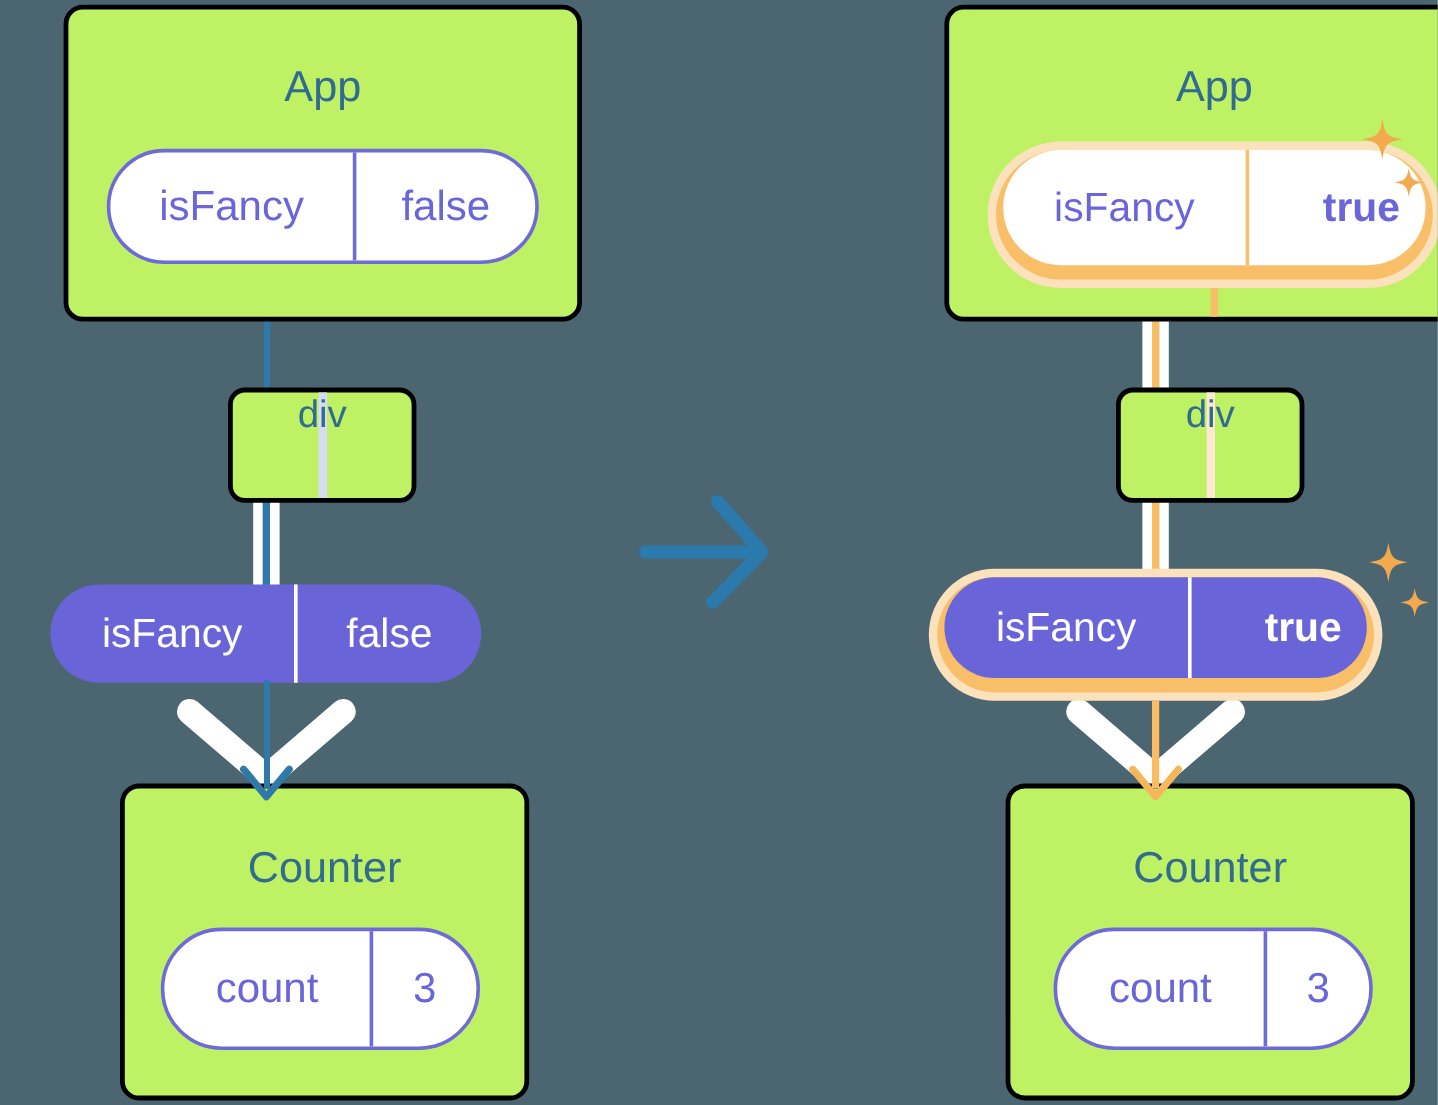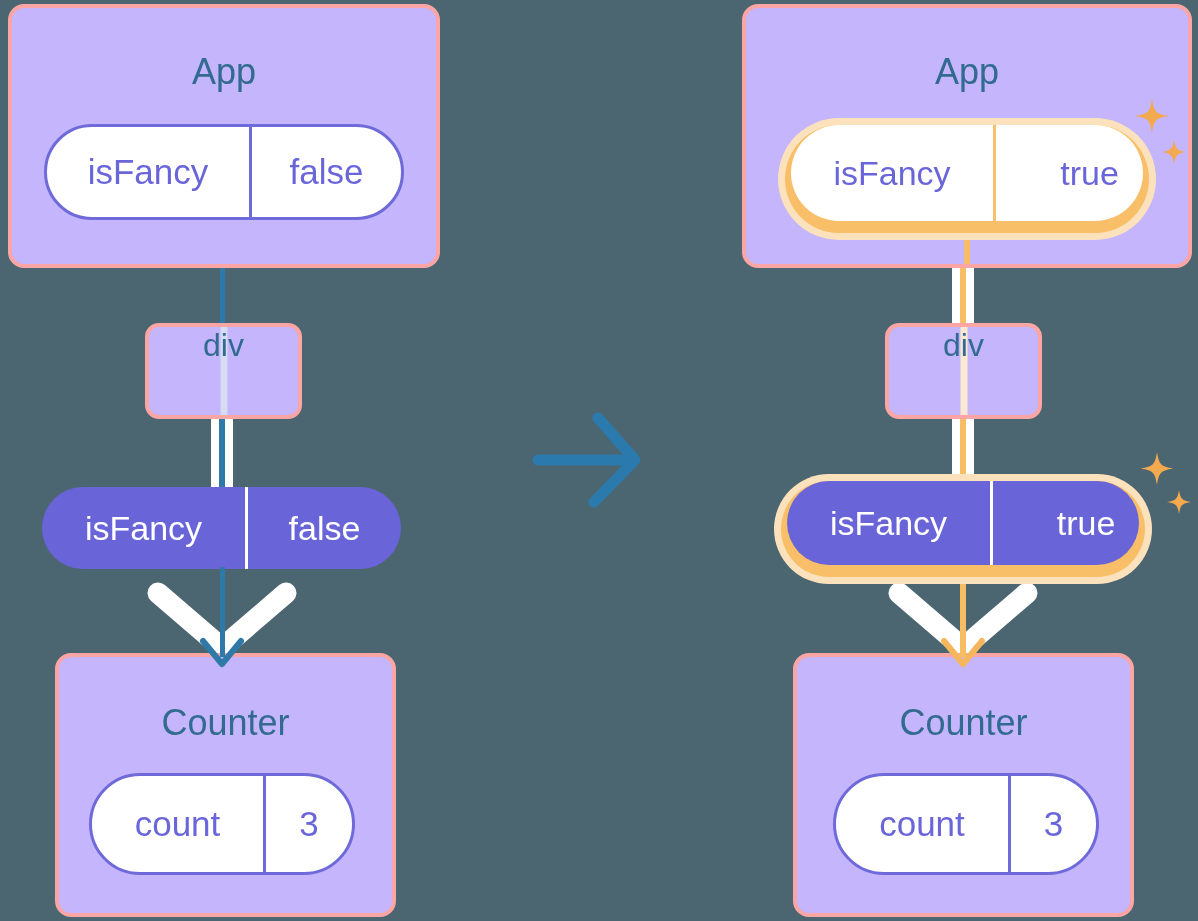--- a/index.html
+++ b/index.html
@@ -3,23 +3,23 @@
 <meta charset="utf-8">
 <style>
   html,body { margin:0; padding:0; }
   .stage {
     position:relative; width:1198px; height:921px;
     background:#4C6671; overflow:hidden;
     font-family:"Liberation Sans", sans-serif;
   }
   .panel { position:absolute; inset:0; }
   .card {
-    position:absolute; background:#c4b5fd;
-    border:4px solid #fca5a5; border-radius:16px;
-    box-sizing:border-box; z-index:2;
+    position:absolute; background:#bef264;
+    border:4px solid #000000; border-radius:16px;
+    box-sizing:border-box; z-index:2;margin-left:45px;
   }
   .card-title {
     position:absolute; left:0; width:100%; text-align:center;
     color:#336B90; font-size:36px; font-weight:500; line-height:36px;
   }
   
   .pill-outline {
     position:absolute; display:flex; box-sizing:border-box;
     border:3px solid #6F6ADA; border-radius:60px; background:#fff;
   }
@@ -29,21 +29,21 @@
   .pill-outline .seg-right { flex:1; }
   
   .pill-purple {
     position:absolute; display:flex; border-radius:41px;
     background:#6965D8; z-index:3;
   }
   .pill-purple .seg { display:flex; align-items:center; justify-content:center;
     color:#fff; font-size:34px; }
   .pill-purple .seg-left { border-right:3px solid #fff; }
   .pill-purple .seg-right { flex:1; }
-  .bold-val { font-weight:normal;padding-left:40px; }
+  .bold-val { font-weight:bold;padding-left:40px; }
   
   .ring-glow { position:absolute; background:#FCE2BC; z-index:3; }
   .ring-amber { margin:7px; background:#F9BE68; }
   .ring-inner { margin:6px; display:flex; box-sizing:border-box; }
   .ring-inner.white-core { background:#fff; }
   .ring-inner.purple-core { background:#6965D8; }
   .ring-inner .seg { display:flex; align-items:center; justify-content:center; font-size:34px; }
   .ring-inner.white-core .seg { color:#6A66DA; }
   .ring-inner.white-core .seg-left { border-right:3px solid #F7C06C; }
   .ring-inner.purple-core .seg { color:#fff; }

